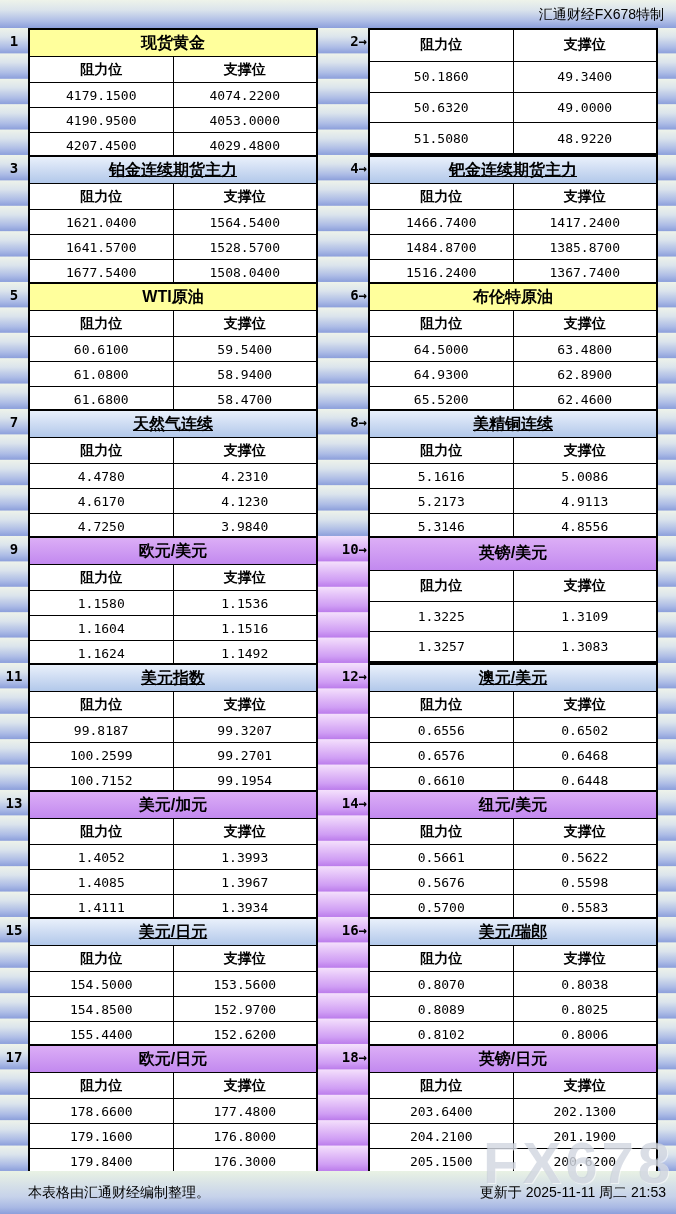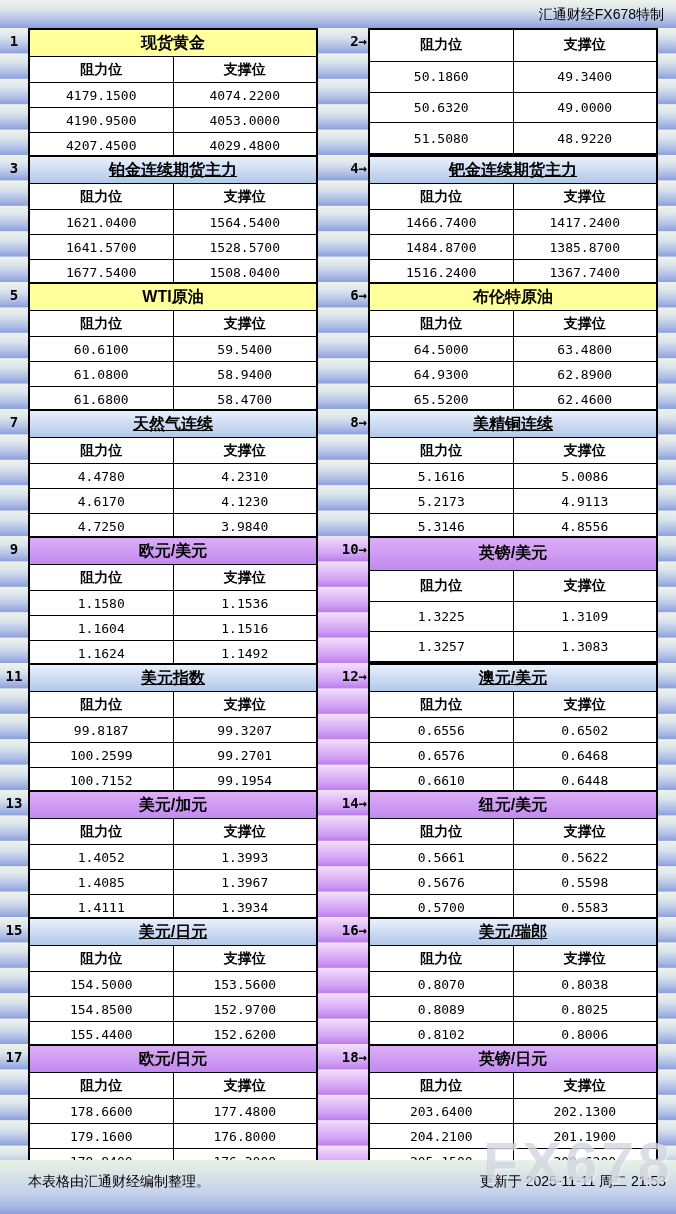--- a/index.html
+++ b/index.html
@@ -52,21 +52,21 @@
     padding:0;overflow:hidden;white-space:nowrap;
   }
   table.block{border:2px solid #000;}
   tr.t-title td{height:26px;font-size:16px;font-weight:bold;}
   tr.t-title.hdr-yellow td{background:#ffff9c;}
   tr.t-title.hdr-blue td{background:linear-gradient(to bottom,#e9f0fb 0%,#b2c8ea 100%);text-decoration:underline;}
   tr.t-title.hdr-purple td{background:linear-gradient(to bottom,#dcaef6 0%,#c289ef 100%);}
   tr.t-sub td{height:25px;font-size:14px;font-weight:bold;background:#fff;}
   tr.t-val td{height:24px;font-size:13px;background:#fff;font-family:"DejaVu Sans Mono", monospace;}
   .footer{
-    position:absolute;left:0;bottom:0;width:676px;height:54px;
+    position:absolute;left:0;bottom:0;width:676px;height:43px;
     background:linear-gradient(to bottom,#e9f2e4 0%,#c6d2ea 60%,#a8b8e4 85%,#8c9fdb 100%);
     font-size:14px;
   }
   .footer .f-left{position:absolute;left:28px;top:13px;white-space:nowrap;}
   .footer .f-right{position:absolute;right:10px;top:13px;white-space:nowrap;}
   .watermark{
     position:absolute;right:2px;bottom:18px;
     font-size:58px;font-weight:bold;letter-spacing:4px;
     color:rgba(196,202,214,0.62);
     text-shadow:1px 1px 0 rgba(255,255,255,0.55);

